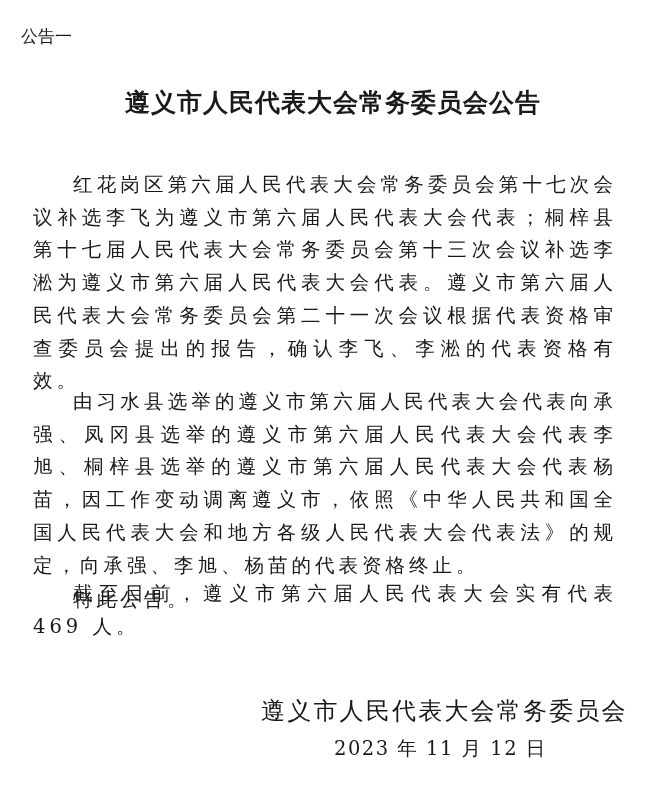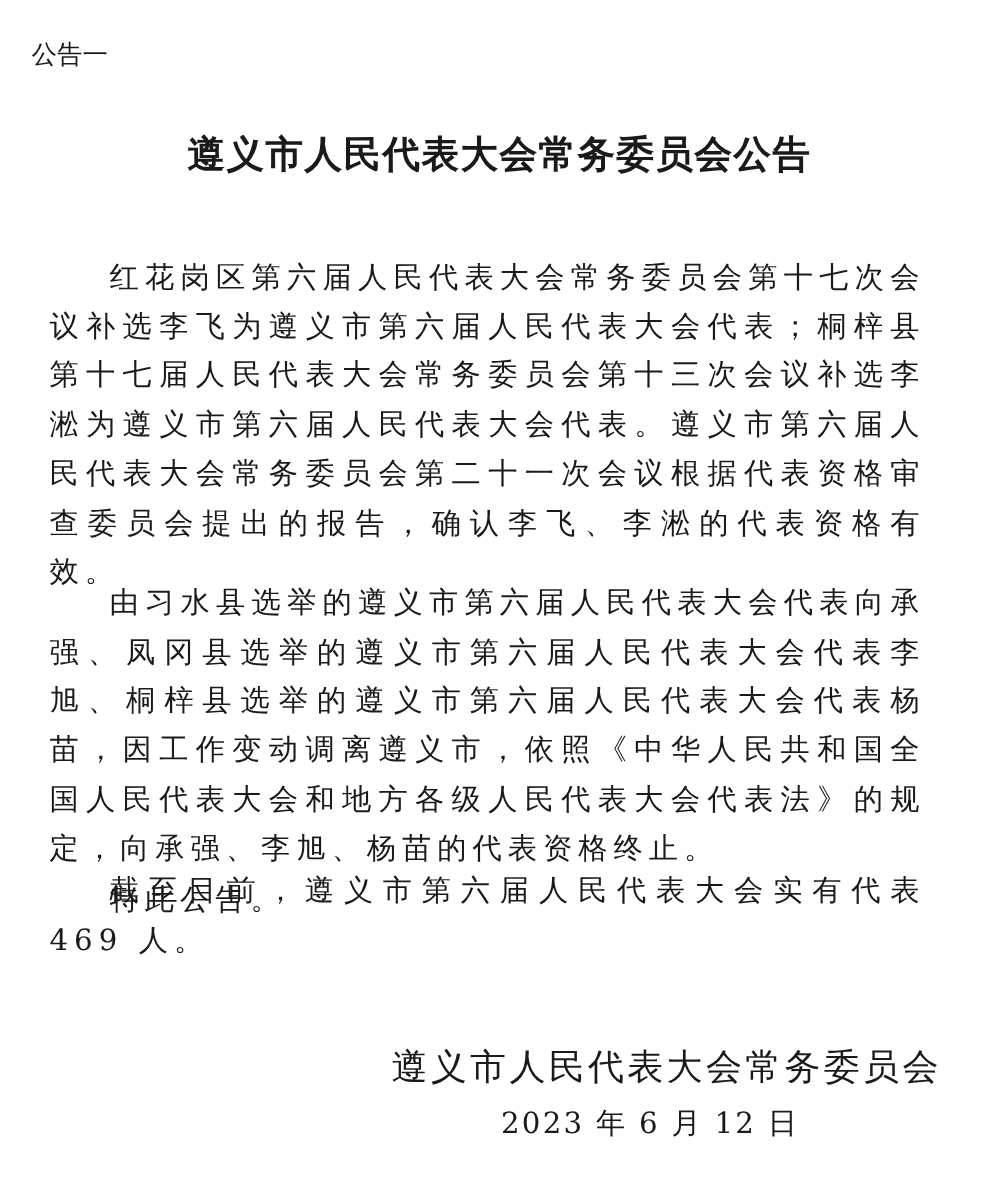--- a/index.html
+++ b/index.html
@@ -77,13 +77,13 @@
 <p class="para p1">红花岗区第六届人民代表大会常务委员会第十七次会议补选李飞为遵义市第六届人民代表大会代表；桐梓县第十七届人民代表大会常务委员会第十三次会议补选李淞为遵义市第六届人民代表大会代表。遵义市第六届人民代表大会常务委员会第二十一次会议根据代表资格审查委员会提出的报告，确认李飞、李淞的代表资格有效。</p>
 
 <p class="para p2">由习水县选举的遵义市第六届人民代表大会代表向承强、凤冈县选举的遵义市第六届人民代表大会代表李旭、桐梓县选举的遵义市第六届人民代表大会代表杨苗，因工作变动调离遵义市，依照《中华人民共和国全国人民代表大会和地方各级人民代表大会代表法》的规定，向承强、李旭、杨苗的代表资格终止。</p>
 
 <p class="para p3">截至目前，遵义市第六届人民代表大会实有代表 469 人。</p>
 
 <p class="para p4">特此公告。</p>
 
 <div class="sig-org">遵义市人民代表大会常务委员会</div>
 
-<div class="sig-date">2023 年 6 月 12 日</div>
+<div class="sig-date">2023 年 11 月 12 日</div>
 
 </body></html>

